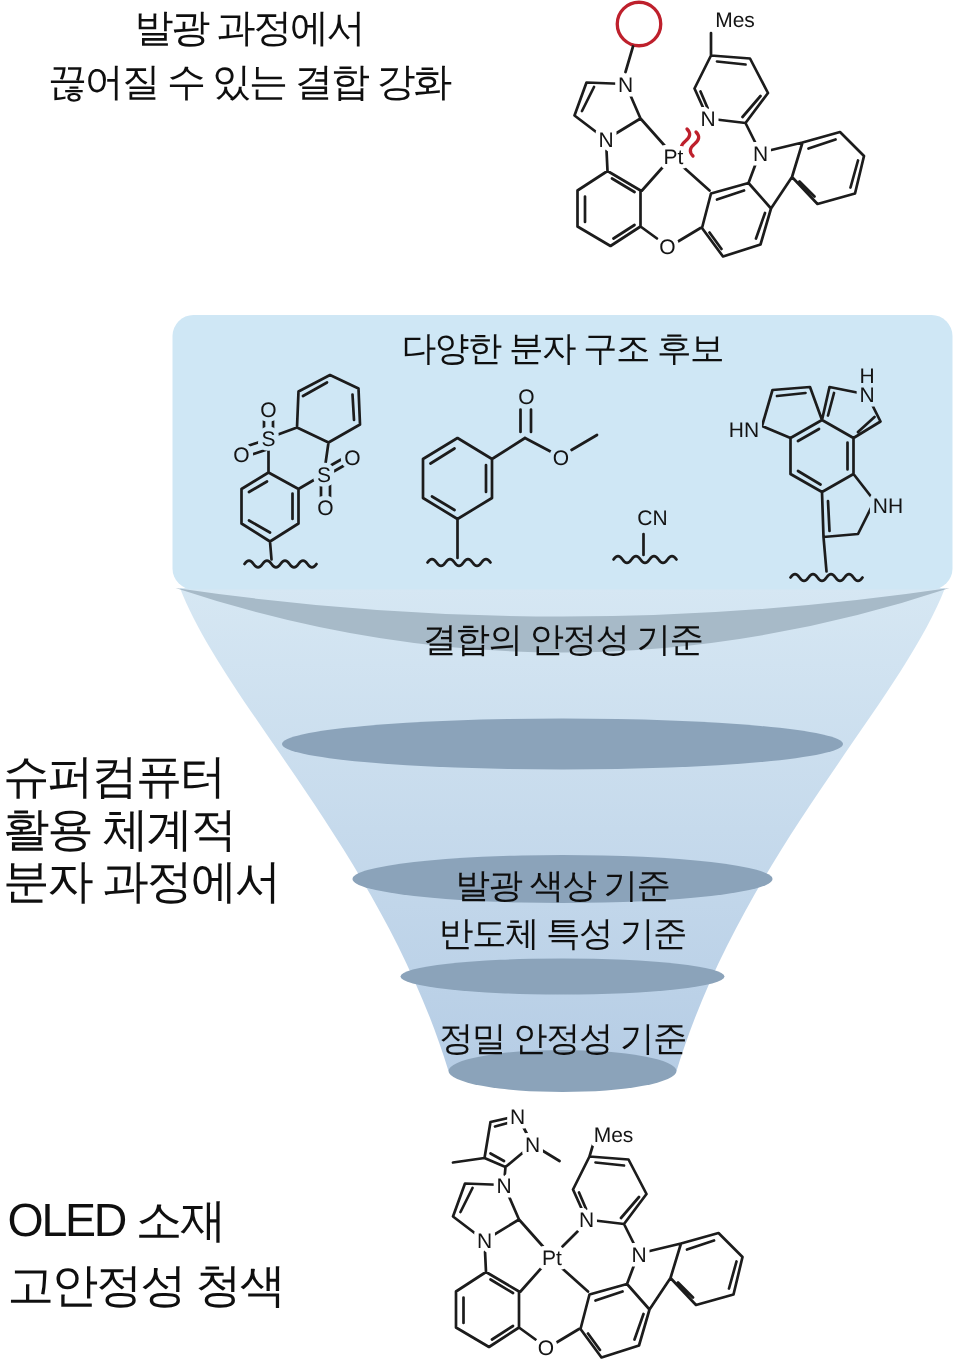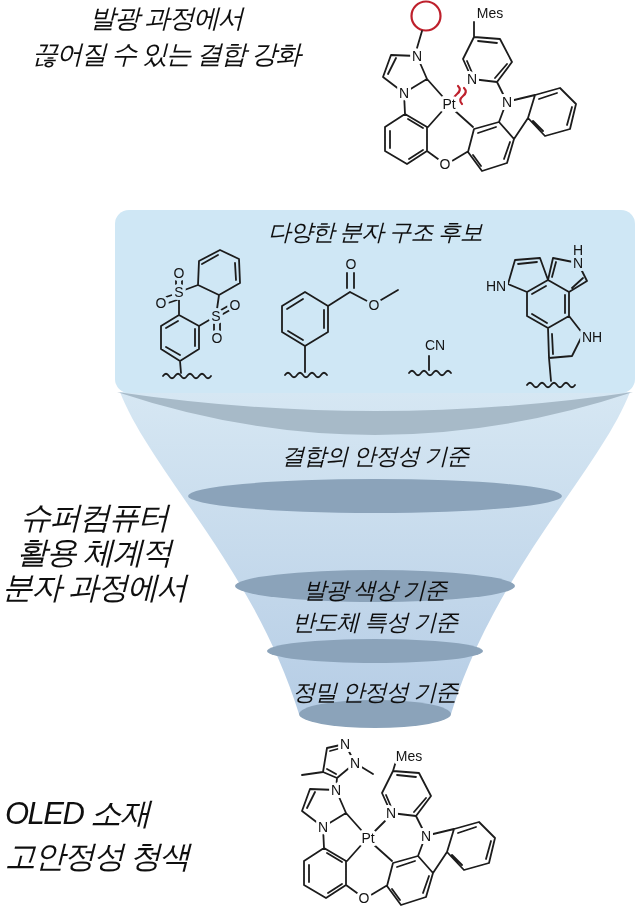--- a/index.html
+++ b/index.html
@@ -1,25 +1,25 @@
 <!DOCTYPE html>
 <html><head>
 <meta charset="utf-8">
 <style>
   html,body{margin:0;padding:0;background:#fff;}
   .page{position:relative;width:640px;height:907px;background:#fff;overflow:hidden;
         font-family:"Liberation Sans",sans-serif;color:#111;}
   .art{position:absolute;left:0;top:0;}
-  .ko{position:absolute;white-space:nowrap;color:#0f0f0f;font-style:italic;}
+  .ko{position:absolute;white-space:nowrap;color:#0f0f0f;}
   .center{text-align:center;}
   .top-annot{left:0;top:48;width:332px;font-size:26px;line-height:36px;font-weight:500;letter-spacing:-1.5px;}
   .box-title{left:115px;top:217px;width:520px;font-size:23px;font-weight:500;letter-spacing:-1px;}
   .funnel-label{left:175px;width:400px;font-size:23px;font-weight:500;letter-spacing:-1px;}
-  .fl-1{top:441px;} .fl-2{top:531px;margin-top:44px;} .fl-3{top:607px;} .fl-4{top:677px;}
-  .process{left:2px;top:500px;font-size:31px;line-height:35px;font-weight:500;letter-spacing:-1.5px;text-align:center;}
+  .fl-1{top:411px;} .fl-2{top:531px;margin-top:44px;} .fl-3{top:607px;} .fl-4{top:677px;}
+  .process{left:2px;top:500px;font-size:31px;line-height:35px;font-weight:500;letter-spacing:-1.5px;}
   .result{left:5px;top:792px;font-size:31px;line-height:43px;font-weight:500;letter-spacing:-1.5px;}
   .bond{fill:none;stroke:#1c1c1c;stroke-width:1.8;stroke-linecap:round;stroke-linejoin:round;}
   .redln{fill:none;stroke:#be202c;stroke-width:2.2;stroke-linecap:round;}
   .atom{font-family:"Liberation Sans",sans-serif;font-size:14px;font-weight:500;fill:#141414;
         paint-order:stroke;stroke-linejoin:round;text-anchor:middle;}
 </style>
 </head>
 <body>
 
 <div class="page">

